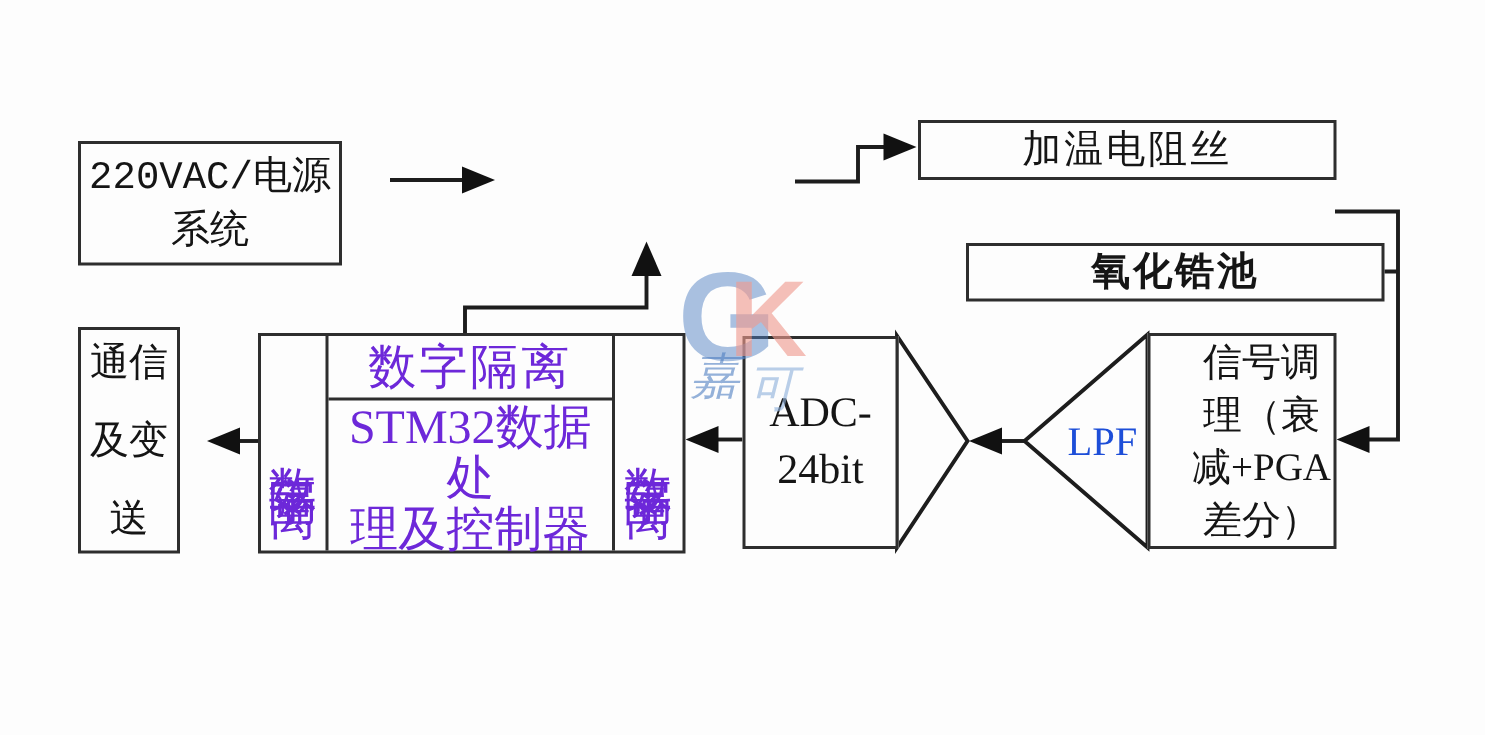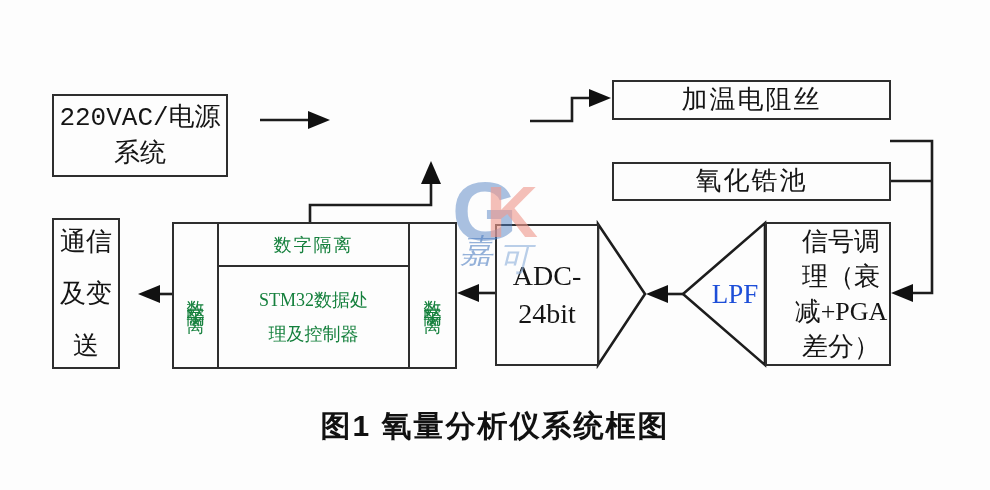--- a/index.html
+++ b/index.html
@@ -13,28 +13,28 @@
     position:absolute;box-sizing:border-box;z-index:2;
     border:2px solid #2e2e2e;background:#fdfdfd;
     display:flex;align-items:center;justify-content:center;
     text-align:center;color:#151515;font-size:26px;
     white-space:pre-line;line-height:1.32;
   }
   .box-power{left:52px;top:94px;width:176px;height:83px;line-height:36px;font-family:Liberation Mono, monospace;}
   .box-heater-drive{left:331px;top:77px;width:200px;height:84px;letter-spacing:1px;}
   .box-heater-wire{left:612px;top:80px;width:279px;height:40px;letter-spacing:2px;}
   .box-thermocouple{left:612px;top:121px;width:279px;height:40px;}
-  .box-zirconia{left:612px;top:162px;width:279px;height:39px;letter-spacing:2px;}
+  .box-zirconia{left:644px;top:162px;width:279px;height:39px;letter-spacing:2px;font-weight:bold;}
   .box-signal{left:765px;top:222px;width:126px;height:144px;line-height:35px;font-size:26px;padding-left:26px;}
   .box-adc{left:495px;top:224px;width:104px;height:142px;line-height:38px;font-size:28px;}
   .box-comm{left:52px;top:218px;width:68px;height:151px;line-height:52px;}
   .iso-wrap{
     position:absolute;left:172px;top:222px;width:285px;height:147px;
     box-sizing:border-box;border:2px solid #2e2e2e;background:#fdfdfd;
-    display:flex;z-index:2;color:#15803d;font-size:18px;
+    display:flex;z-index:2;color:#6d28d9;font-size:32px;
   }
   .iso-col{width:43px;display:flex;align-items:center;justify-content:center;}
   .iso-col-left{border-right:2px solid #2e2e2e;}
   .iso-col-right{border-left:2px solid #2e2e2e;width:45px;}
   .vtext{writing-mode:vertical-rl;text-orientation:upright;letter-spacing:5px;line-height:1;}
   .iso-mid{flex:1;display:flex;flex-direction:column;}
   .iso-mid-top{height:41px;border-bottom:2px solid #2e2e2e;display:flex;align-items:center;justify-content:center;letter-spacing:2px;}
   .iso-mid-bottom{flex:1;display:flex;align-items:center;justify-content:center;text-align:center;white-space:pre-line;line-height:34px;}
   .lpf-label{
     position:absolute;left:702px;top:279px;width:66px;z-index:2;
@@ -115,21 +115,20 @@
     </div>
     <div class="iso-col iso-col-right">
       <span class="vtext">数字隔离</span>
     </div>
   </div>
 
   <div class="box box-comm">通信
 及变
 送</div>
 
-  <div class="caption">图1 氧量分析仪系统框图</div>
 
   <svg class="watermark" width="140" height="130">
     <text x="12" y="80" font-size="84" font-weight="bold" fill="#4f7fc2" opacity="0.48" font-family="Liberation Sans, sans-serif">G</text>
     <text x="46" y="77" font-size="72" font-weight="bold" fill="#f09a8e" opacity="0.62" font-family="Liberation Sans, sans-serif">K</text>
     <text x="20" y="102" font-size="33" fill="#4f7fc2" opacity="0.6" font-style="italic">嘉</text>
     <text x="58" y="110" font-size="33" fill="#90b2dc" opacity="0.62" font-style="italic">可</text>
   </svg>
 
 </div>
 

